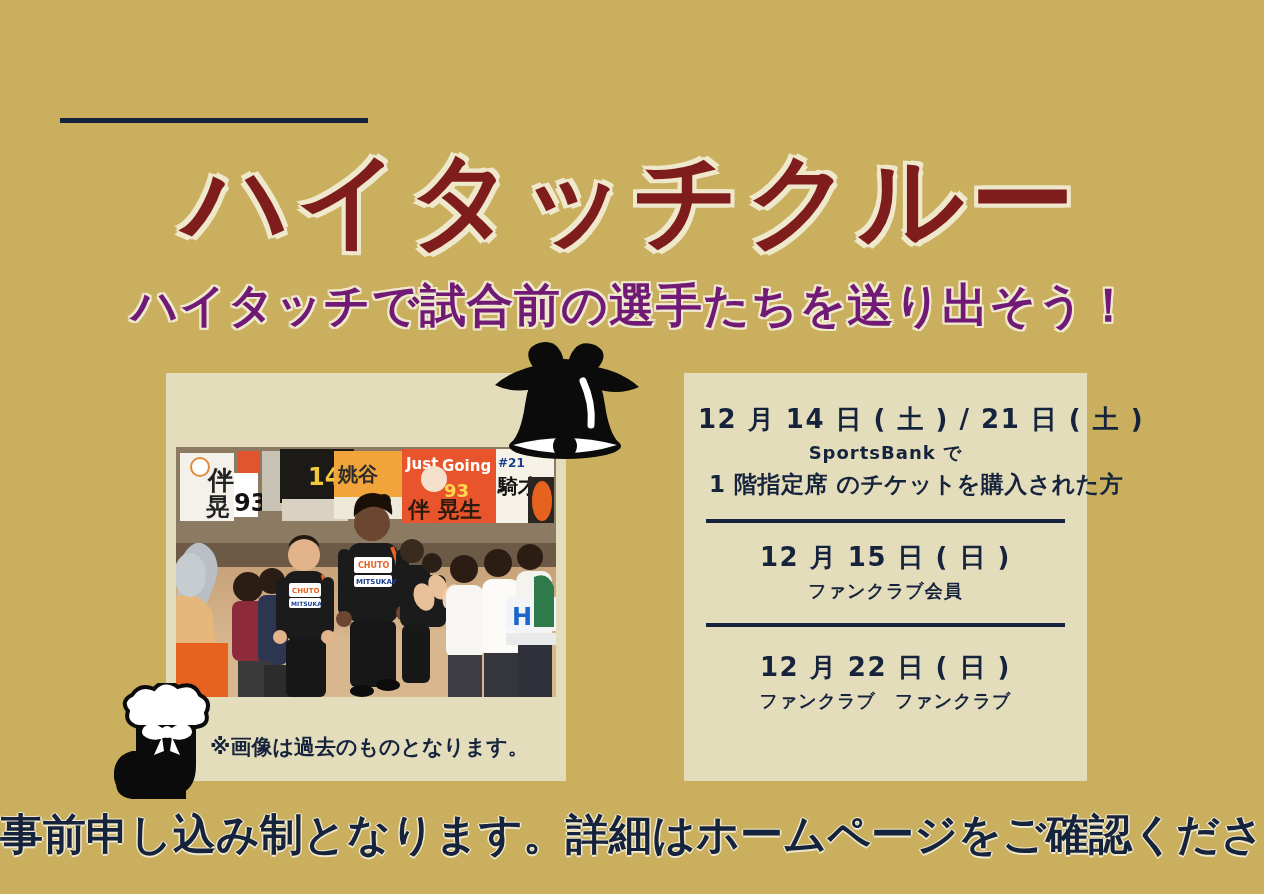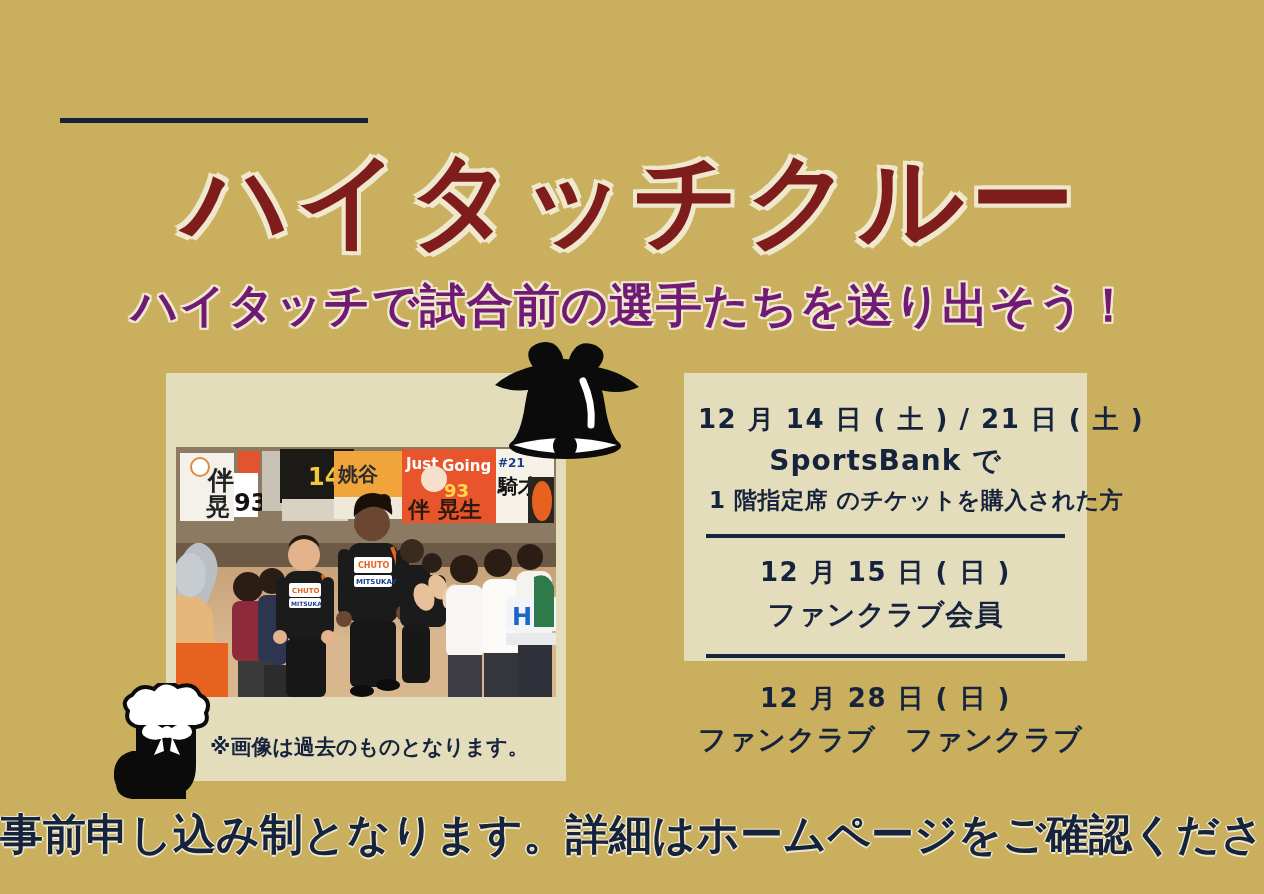--- a/index.html
+++ b/index.html
@@ -71,21 +71,21 @@
   
   .photo-panel {
     position:absolute;
     left:166px; top:373px;
     width:400px; height:408px;
     background:#e4ddbc;
   }
   .info-panel {
     position:absolute;
     left:684px; top:373px;
-    width:403px; height:288px;
+    width:403px; height:408px;
     background:#e4ddbc;
     padding:26px 14px 0 14px;
     text-align:center;
   }
 
   
   .photo {
     position:absolute;
     left:10px; top:74px;
     width:380px; height:250px;
@@ -107,21 +107,21 @@
   
   .info-block { margin:0; }
   .line {
     font-family:"DejaVu Sans","Liberation Sans", sans-serif;
     font-weight:700;
     color:#16233c;
     line-height:1.55;
     white-space:nowrap;
   }
   .line.lg { font-size:26px; letter-spacing:1.5px; }
-  .line.md { font-size:28px; letter-spacing:1px;text-align:center; }
+  .line.md { font-size:18px; letter-spacing:1px;text-align:center; }
   .line.sm { font-size:23px; letter-spacing:0.5px;margin-left:11px; }
   .divider {
     height:4px;
     background:#16233c;
     margin:16px 8px 14px 8px;
   }
   .divider.d2 { margin:18px 8px 20px 8px; }
 
   
   .bottom-text {
@@ -281,21 +281,21 @@
     <div class="divider"></div>
 
     <div class="info-block">
       <div class="line lg">12 月 15 日 ( 日 )</div>
       <div class="line md">ファンクラブ会員</div>
     </div>
 
     <div class="divider d2"></div>
 
     <div class="info-block">
-      <div class="line lg">12 月 28 日 ( 日 )</div>
+      <div class="line lg">12 月 22 日 ( 日 )</div>
       <div class="line md">ファンクラブ　ファンクラブ</div>
     </div>
   </div>
 
   <div class="bell-icon">
     <svg viewBox="0 0 155 135" width="155" height="135">
 
       <path d="M78 34 q-4 -30 -26 -24 q-18 6 -6 24 q8 12 32 10 Z" fill="#0b0b0b"></path>
       <path d="M80 34 q6 -30 28 -22 q16 8 2 24 q-10 10 -30 6 Z" fill="#0b0b0b"></path>
       <path d="M60 30 q-34 6 -52 22 q20 10 46 2 Z" fill="#0b0b0b"></path>

